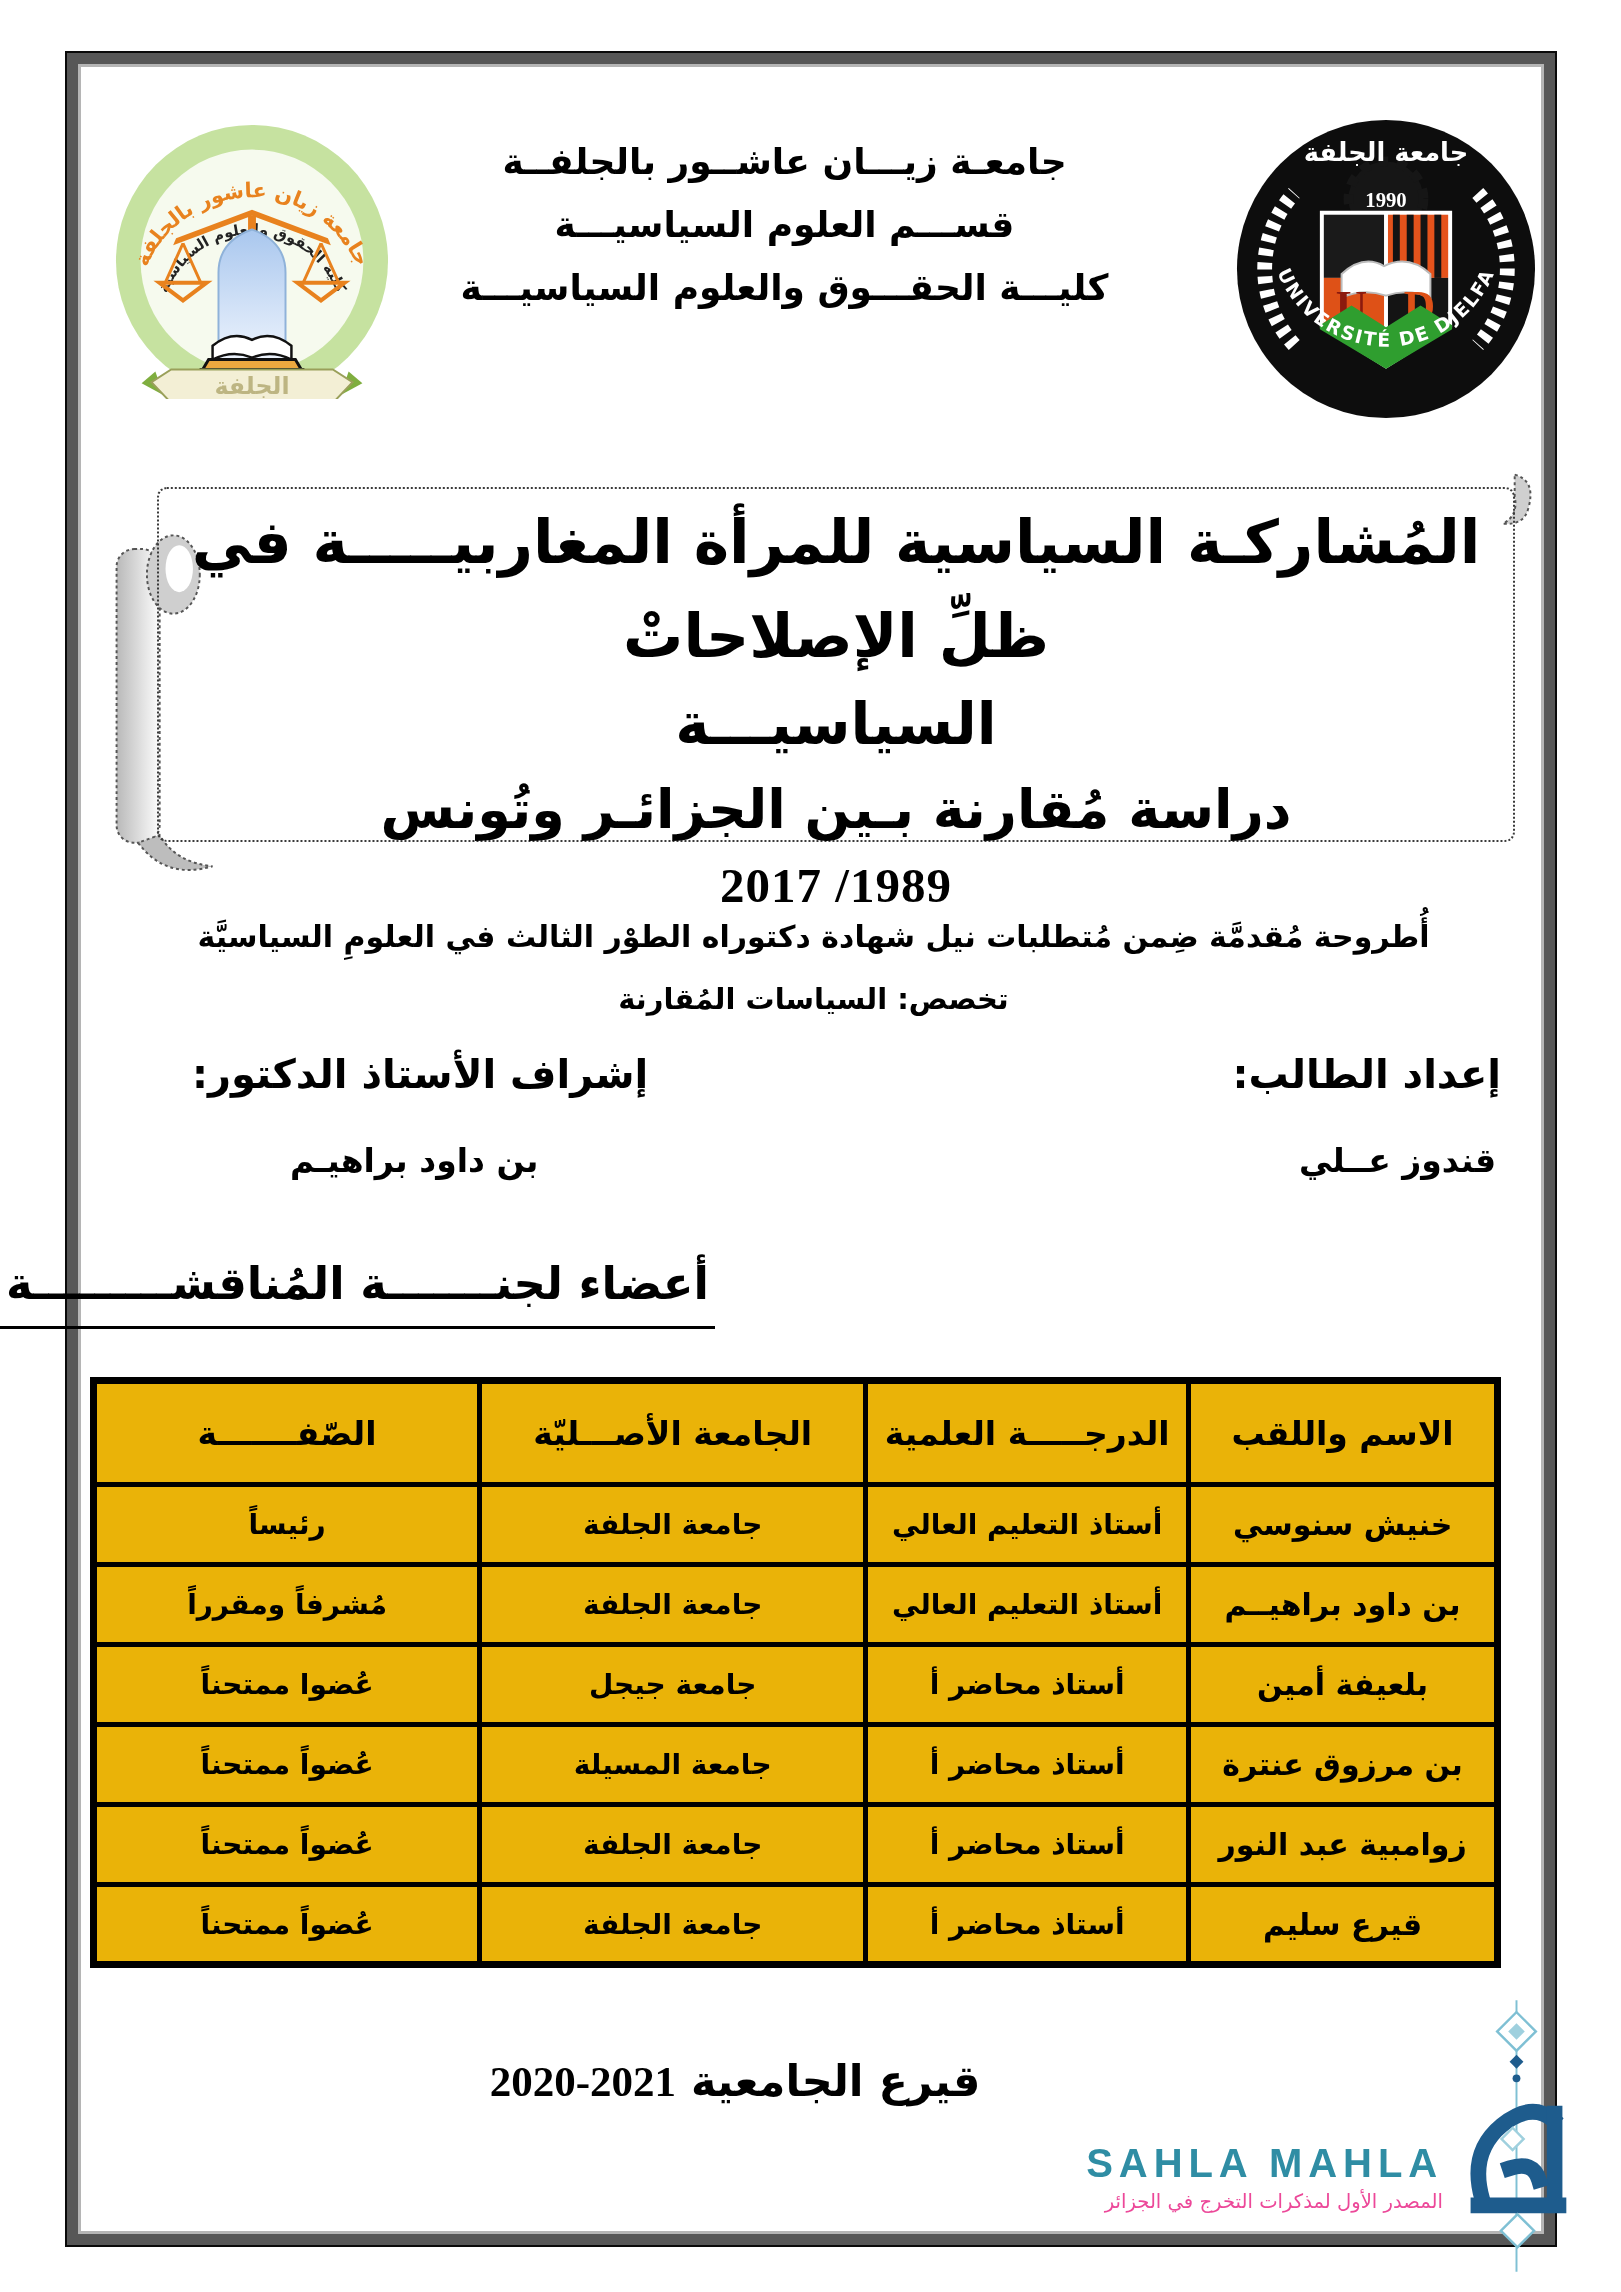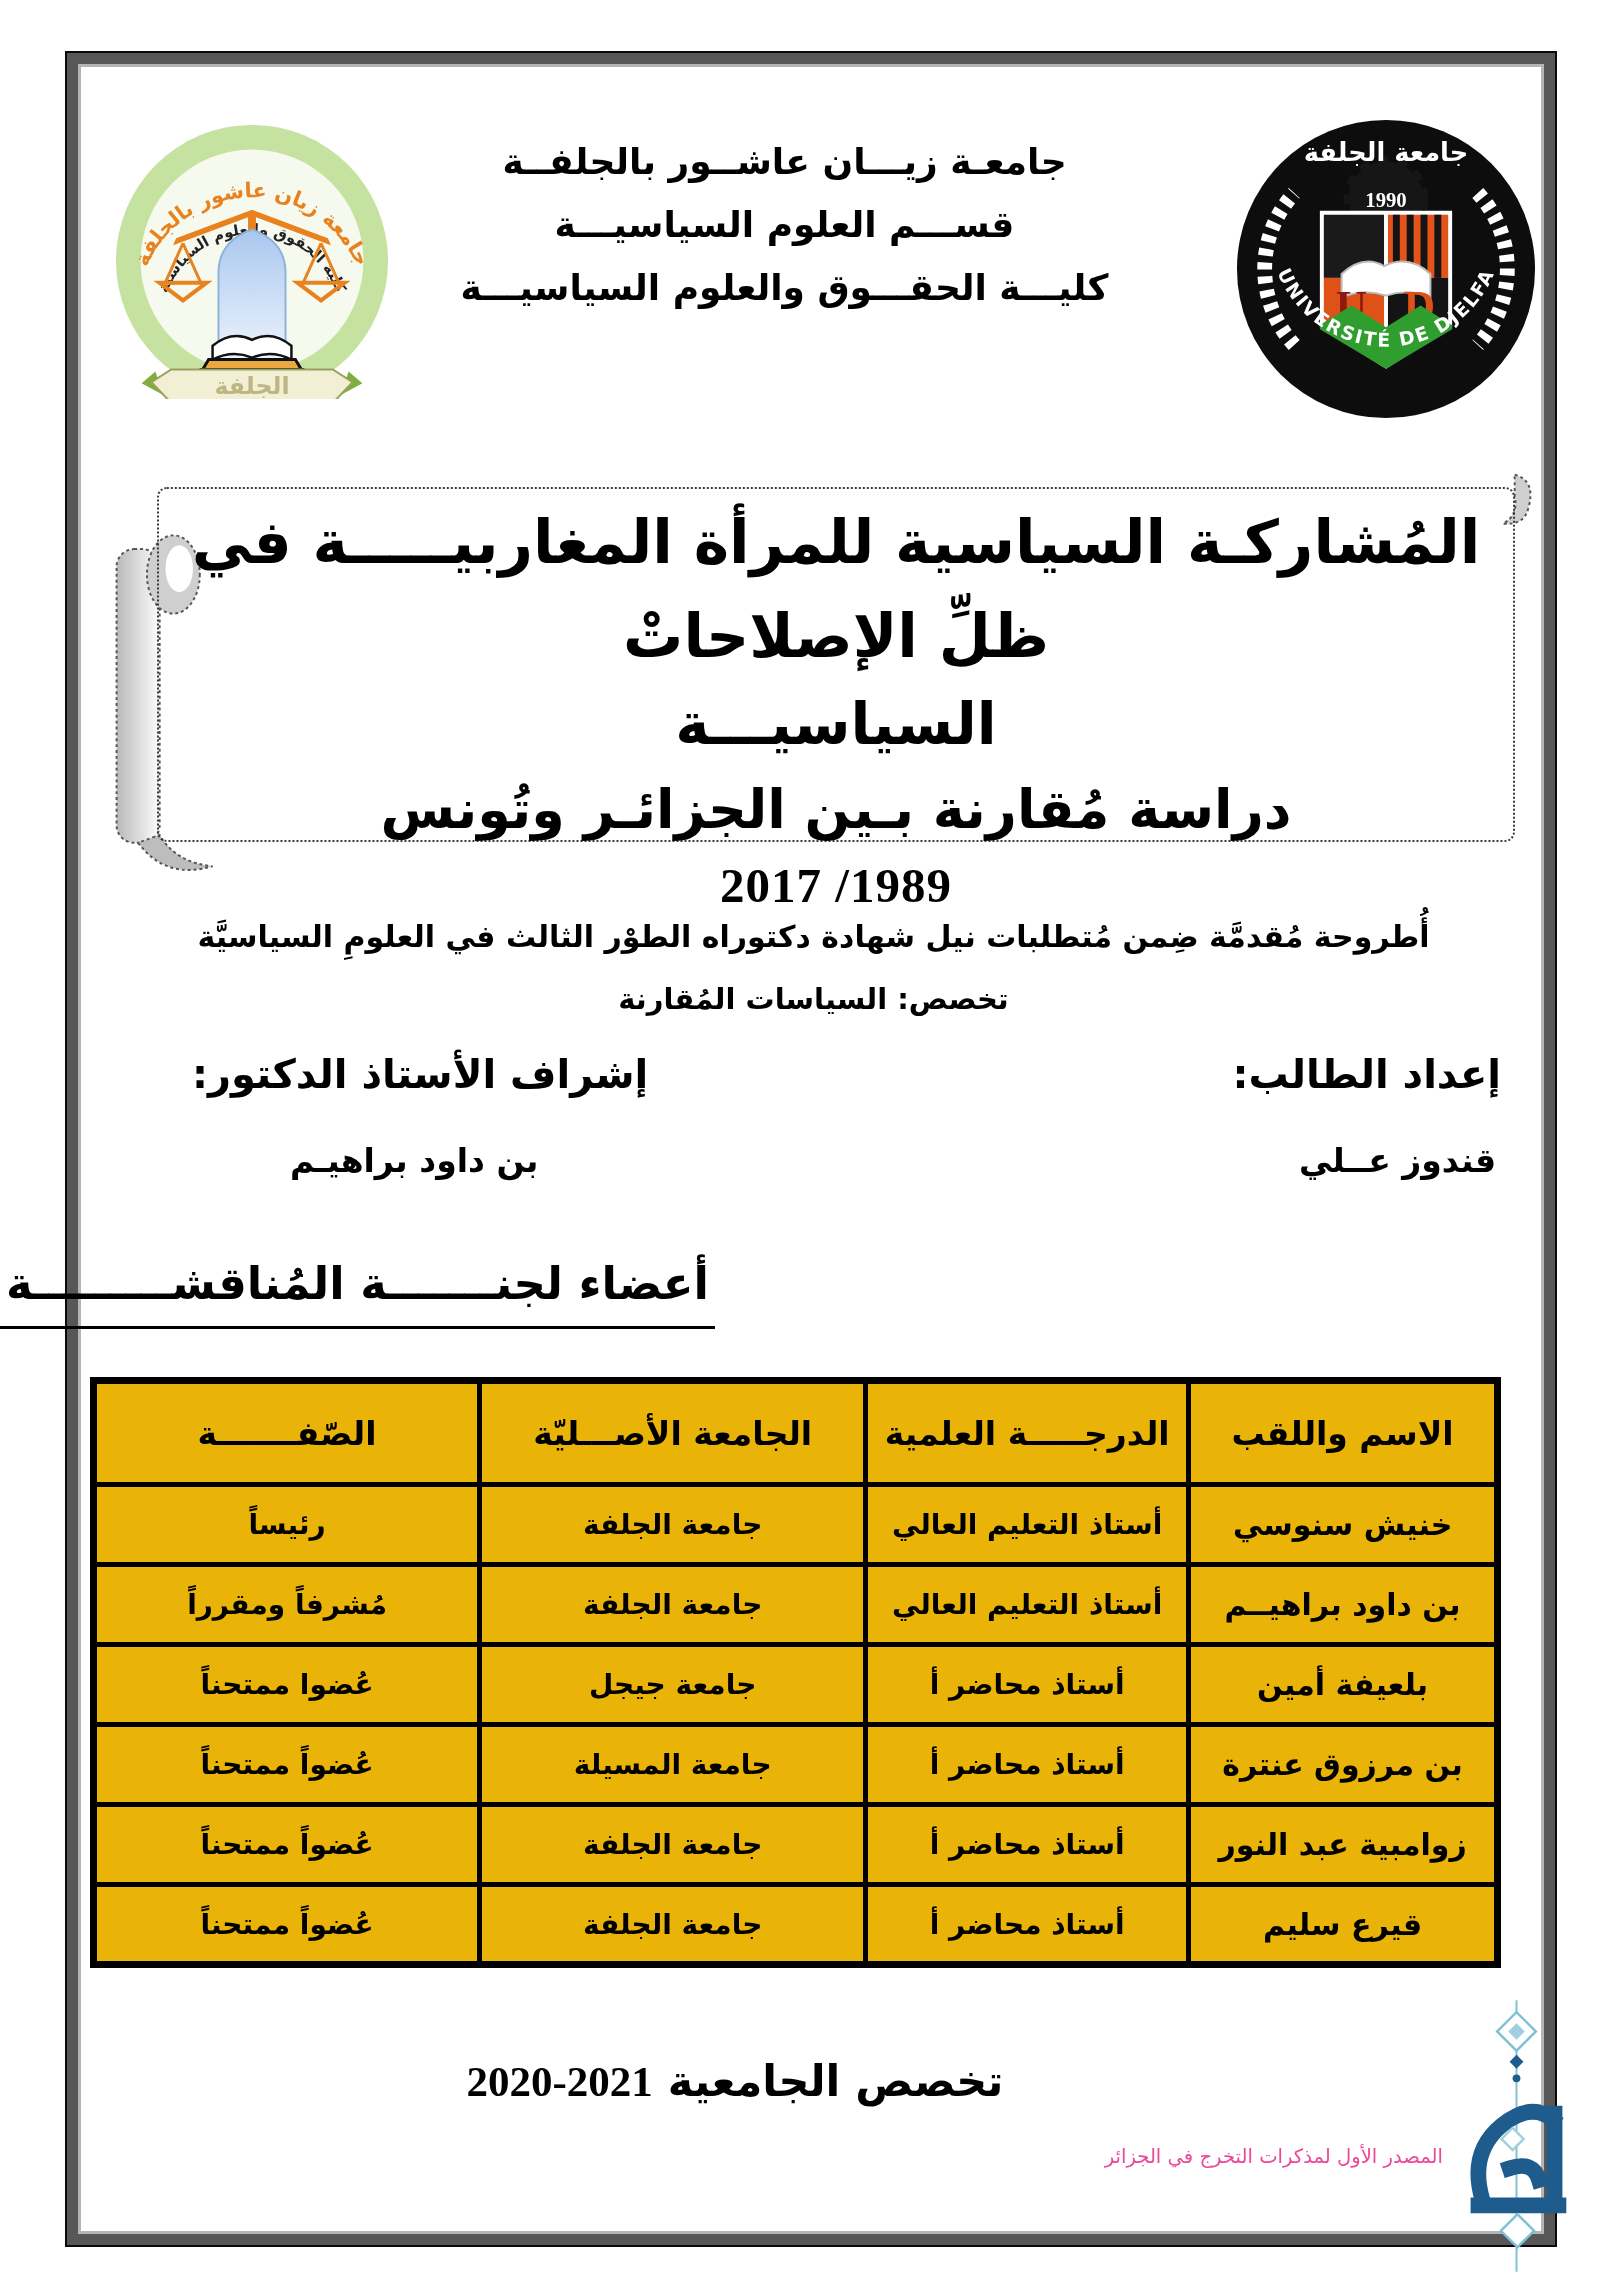--- a/index.html
+++ b/index.html
@@ -265,39 +265,40 @@
         <tr>
           <td class="name-cell">قيرع سليم</td>
           <td>أستاذ محاضر أ</td>
           <td>جامعة الجلفة</td>
           <td>عُضواً ممتحناً</td>
         </tr>
       </tbody>
   </table>
 
   <div class="acad-year">
-    <span>تخصص الجامعية</span>
+    <span>قيرع الجامعية</span>
     <span class="num">2020-2021</span>
   </div>
 
   <div class="watermark">
     <svg class="wm-emblem" viewBox="0 0 130 286">
       <line x1="65" y1="4" x2="65" y2="282" stroke="#7fc0d4" stroke-width="2"></line>
       <rect x="51" y="22" width="28" height="28" transform="rotate(45 65 36)" fill="#fff" stroke="#7fc0d4" stroke-width="2.5"></rect>
       <rect x="59" y="30" width="12" height="12" transform="rotate(45 65 36)" fill="#9fd0de"></rect>
       <rect x="60" y="62" width="10" height="10" transform="rotate(45 65 67)" fill="#1e5c8d"></rect>
       <circle cx="65" cy="84" r="4" fill="#1e5c8d"></circle>
       <g stroke="#1e5c8d" stroke-width="16" fill="none" stroke-linecap="square">
         <path d="M30,208 q-14,-48 20,-76 q30,-24 52,-6"></path>
         <path d="M104,120 v86"></path>
         <path d="M26,214 h82"></path>
         <path d="M58,176 q24,-8 30,12"></path>
       </g>
       <rect x="53" y="138" width="16" height="16" transform="rotate(45 61 146)" fill="#fff" stroke="#9fd0de" stroke-width="2.5"></rect>
       <rect x="54" y="228" width="24" height="24" transform="rotate(45 66 240)" fill="#fff" stroke="#7fc0d4" stroke-width="2.5"></rect>
     </svg>
     <div class="wm-text">
+      <div class="wm-brand">SAHLA MAHLA</div>
       <div class="wm-tagline">المصدر الأول لمذكرات التخرج في الجزائر</div>
     </div>
   </div>
 
 </div>
 
 
 </body></html>

